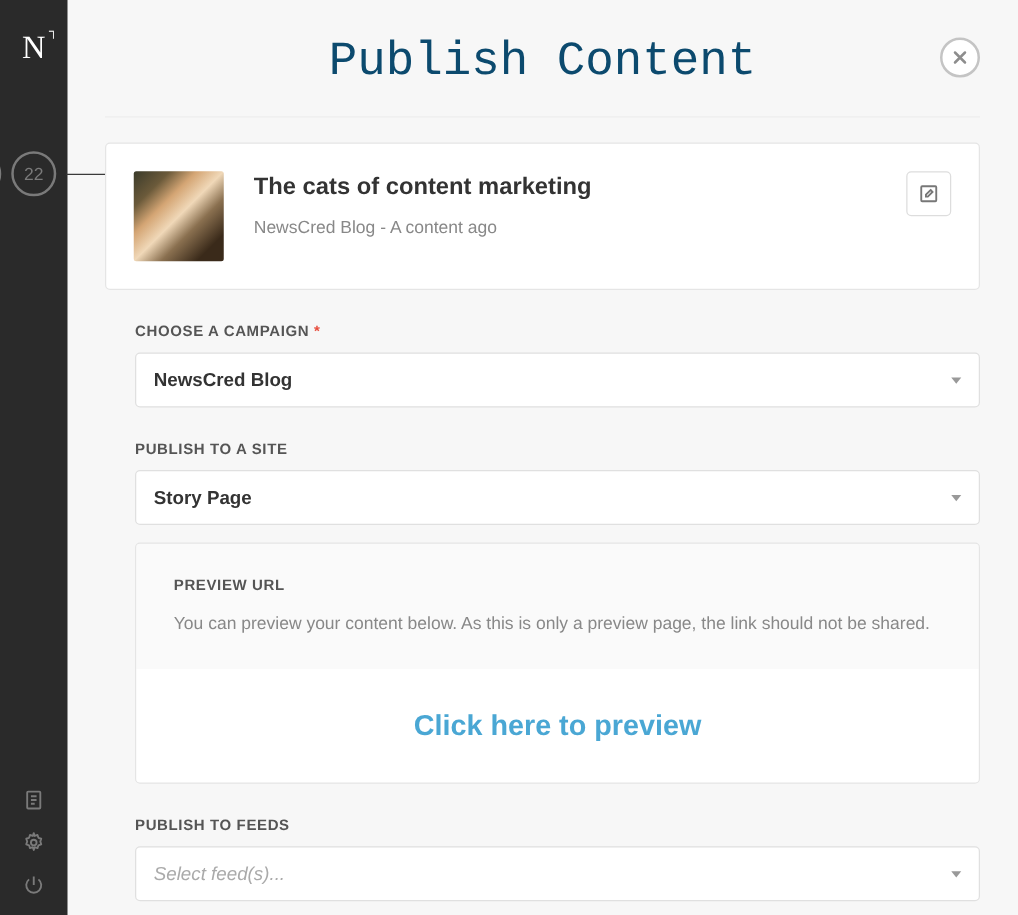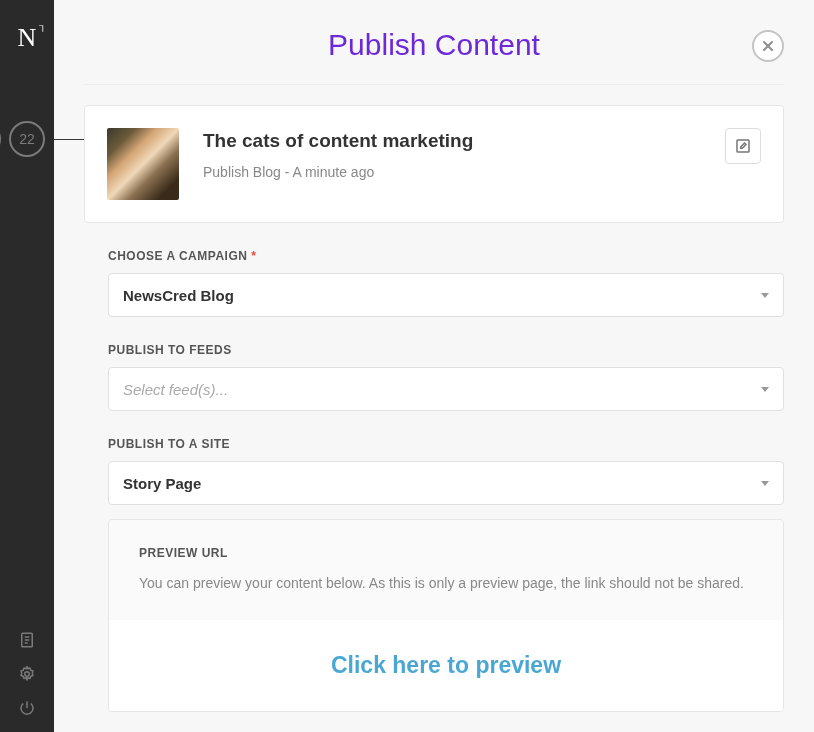--- a/index.html
+++ b/index.html
@@ -81,24 +81,24 @@
   }
   .header {
     display: flex;
     align-items: center;
     justify-content: center;
     position: relative;
     padding: 28px 0 22px;
     border-bottom: 1px solid #eee;
   }
   .header h1 {
-    font-family: Liberation Sans, sans-serif;
+    font-family: Liberation Mono, monospace;
     font-weight: normal;
-    font-size: 30px;
-    color: #6d28d9;
+    font-size: 38px;
+    color: #0c4a6e;
   }
   .close-btn {
     position: absolute;
     right: 0;
     top: 30px;
     width: 32px; height: 32px;
     border: 2px solid #c4c4c4;
     border-radius: 50%;
     display:flex; align-items:center; justify-content:center;
     color:#8d8d8d;
@@ -279,58 +279,58 @@
       <svg viewBox="0 0 24 24" width="16" height="16" fill="currentColor">
           <path d="M18 6L6 18M6 6l12 12" stroke="currentColor" stroke-width="3" stroke-linecap="round"></path>
         </svg>
     </div>
   </div>
 
   <div class="content-card">
     <div class="thumb"></div>
     <div class="content-info">
       <div class="content-title">The cats of content marketing</div>
-      <div class="content-meta">Publish Blog - A minute ago</div>
+      <div class="content-meta">NewsCred Blog - A content ago</div>
     </div>
     <div class="edit-btn">
       <svg viewBox="0 0 24 24" width="18" height="18" fill="none" stroke="currentColor" stroke-width="2">
           <rect x="4" y="4" width="16" height="16" rx="1"></rect>
           <path d="M14 8l2 2-5 5H9v-2l5-5z"></path>
         </svg>
     </div>
   </div>
 
   <div class="form-section">
     <div class="form-label">
       <span>CHOOSE A CAMPAIGN</span>
       <span class="required">*</span>
     </div>
     <div class="select">
       <span>NewsCred Blog</span>
-      <span class="caret"></span>
-    </div>
-  </div>
-
-  <div class="form-section">
-    <div class="form-label">PUBLISH TO FEEDS</div>
-    <div class="select placeholder">
-      <span>Select feed(s)...</span>
       <span class="caret"></span>
     </div>
   </div>
 
   <div class="form-section">
     <div class="form-label">PUBLISH TO A SITE</div>
     <div class="select">
       <span>Story Page</span>
       <span class="caret"></span>
     </div>
     <div class="preview-box">
       <div class="preview-top">
         <div class="preview-label">PREVIEW URL</div>
         <div class="preview-desc">You can preview your content below. As this is only a preview page, the link should not be shared.</div>
       </div>
       <div class="preview-link-area">
         <span class="preview-link">Click here to preview</span>
       </div>
     </div>
   </div>
+
+  <div class="form-section">
+    <div class="form-label">PUBLISH TO FEEDS</div>
+    <div class="select placeholder">
+      <span>Select feed(s)...</span>
+      <span class="caret"></span>
+    </div>
+  </div>
 </div>
 
 </body></html>

